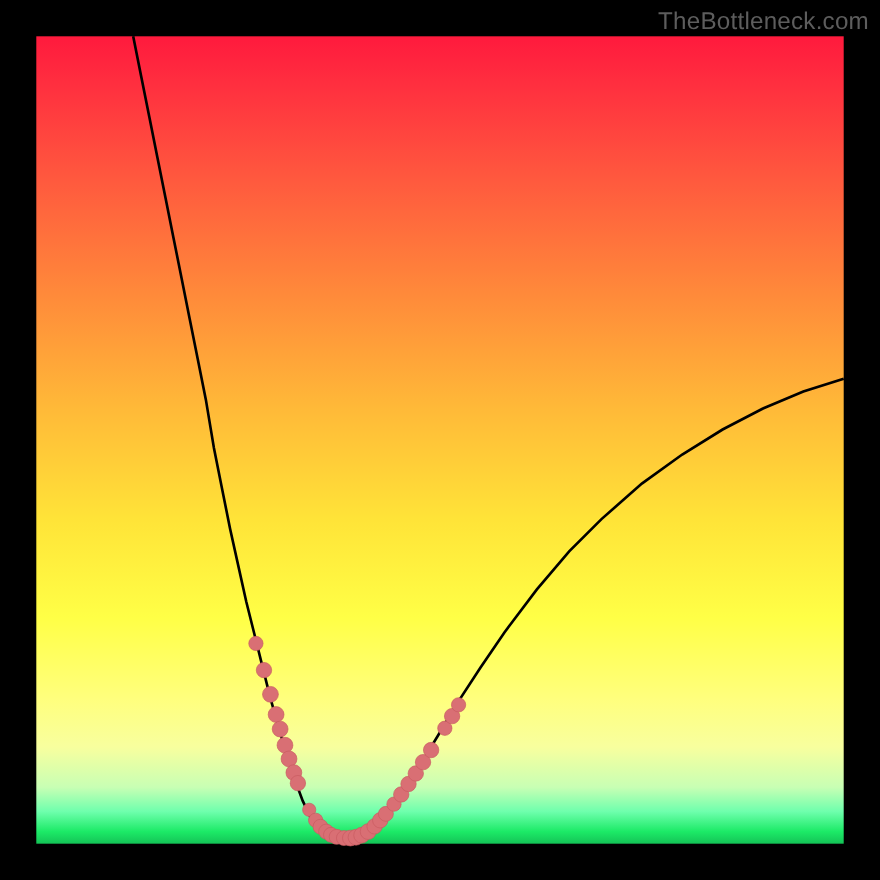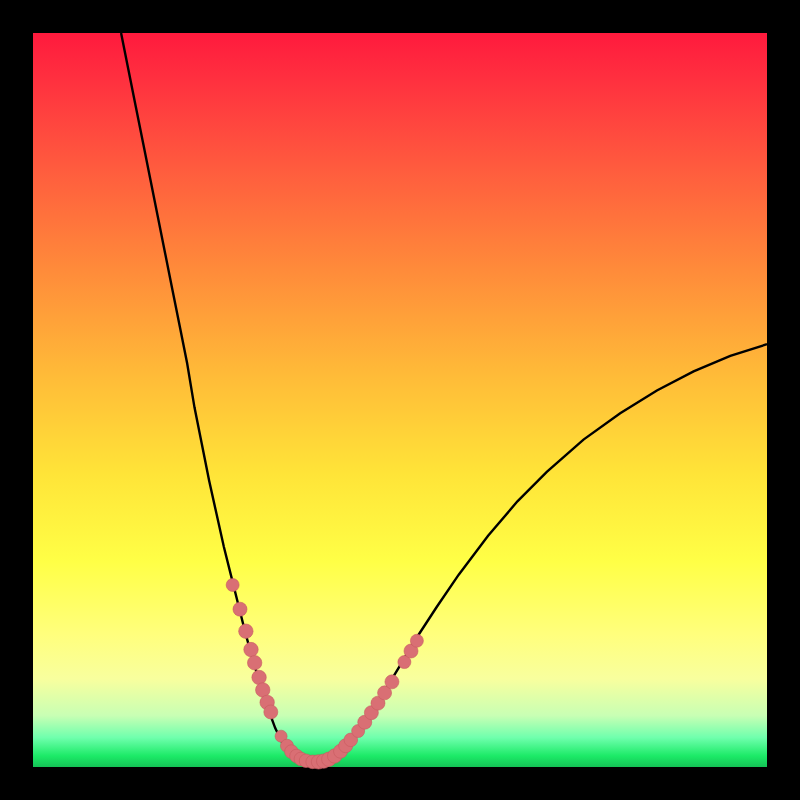--- a/index.html
+++ b/index.html
@@ -97,13 +97,14 @@
           <circle cx="338.37" cy="679.68" r="7" fill="#d96f74" stroke="#c85a60" stroke-width="0.6"></circle>
           <circle cx="344.98" cy="670.14" r="7" fill="#d96f74" stroke="#c85a60" stroke-width="0.6"></circle>
           <circle cx="351.59" cy="659.87" r="7" fill="#d96f74" stroke="#c85a60" stroke-width="0.6"></circle>
           <circle cx="358.93" cy="648.86" r="7" fill="#d96f74" stroke="#c85a60" stroke-width="0.6"></circle>
           <circle cx="371.40" cy="629.04" r="6.5" fill="#d96f74" stroke="#c85a60" stroke-width="0.6"></circle>
           <circle cx="378.01" cy="618.03" r="7" fill="#d96f74" stroke="#c85a60" stroke-width="0.6"></circle>
           <circle cx="383.88" cy="607.75" r="6.5" fill="#d96f74" stroke="#c85a60" stroke-width="0.6"></circle>
         </g>
     </svg>
   </div>
+  <div class="watermark">TheBottleneck.com</div>
 </div>
 
 </body></html>

